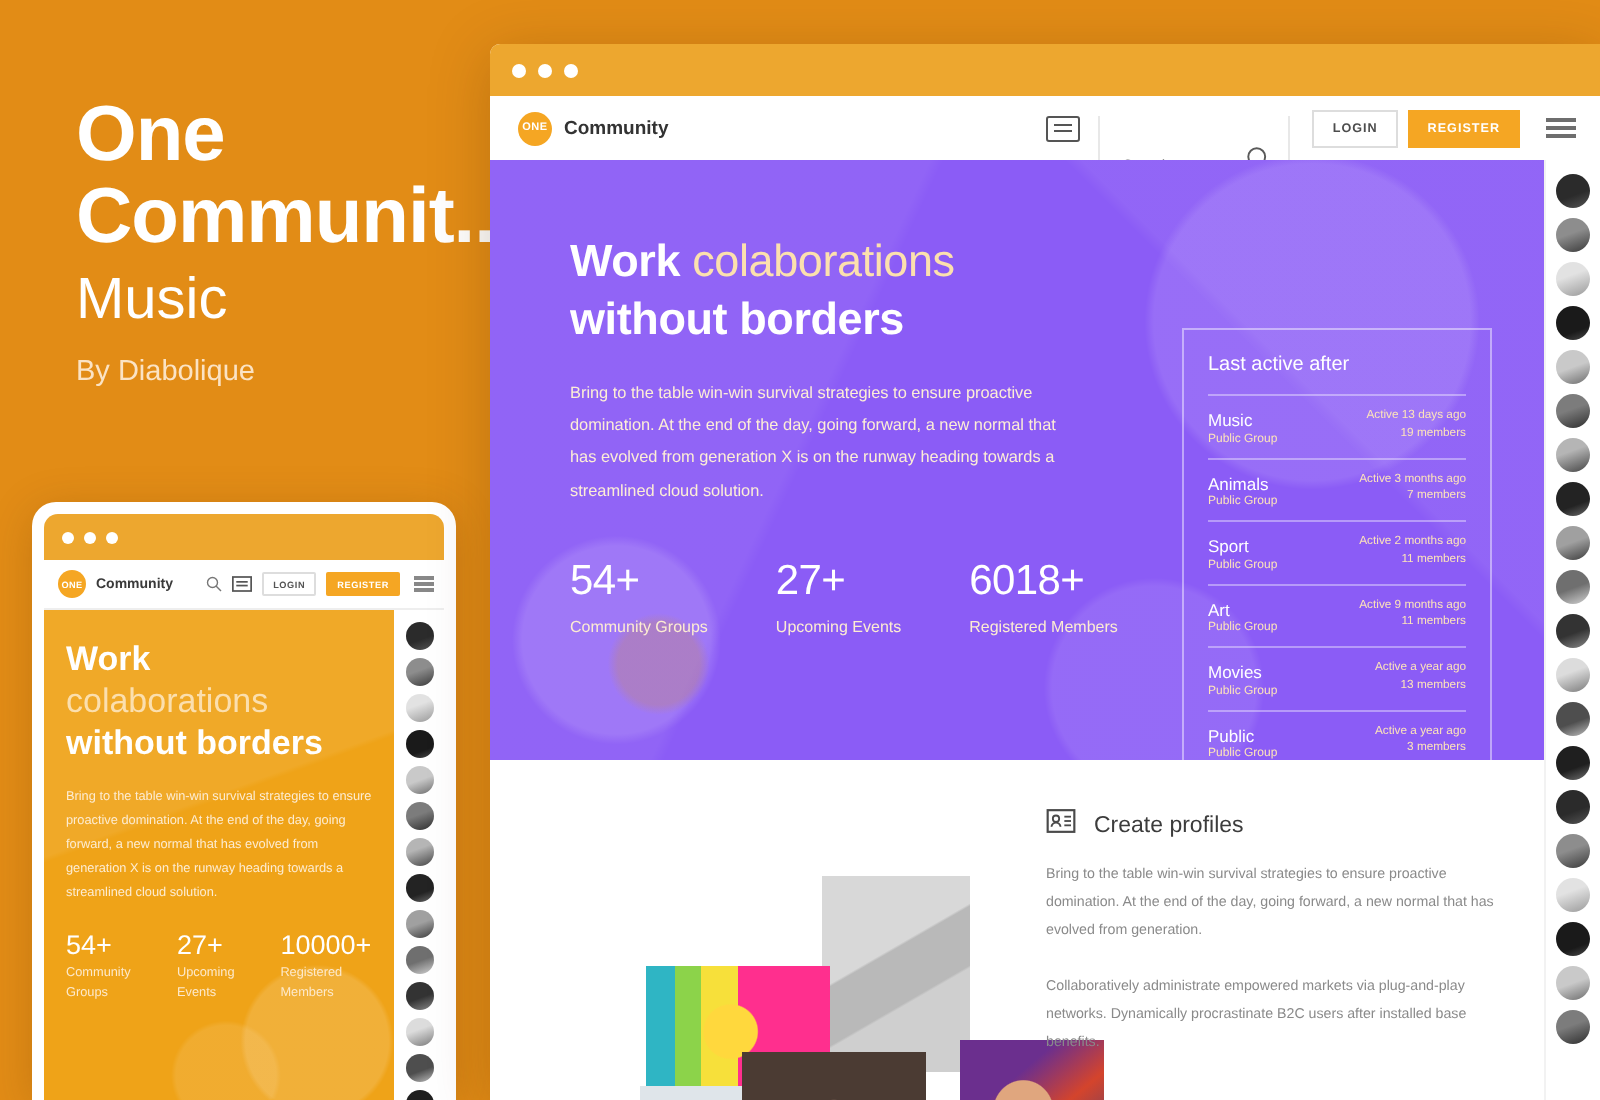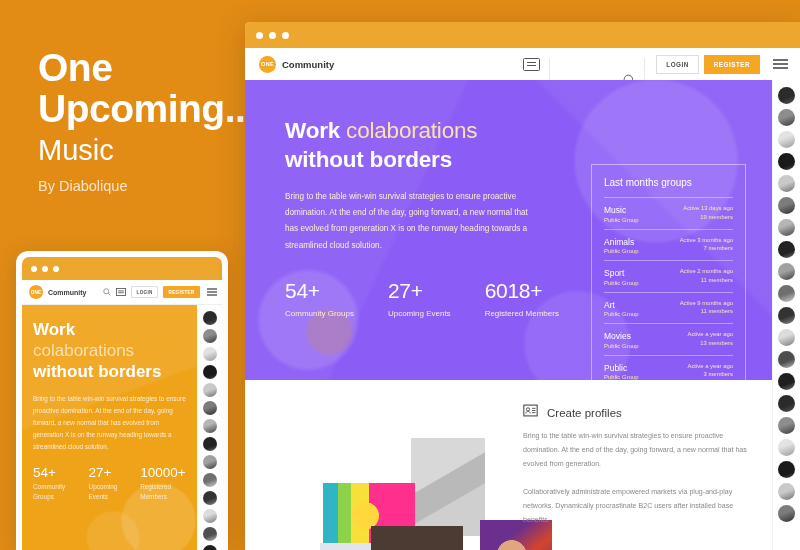--- a/index.html
+++ b/index.html
@@ -217,21 +217,21 @@
     width: 28px; background: #fff; display: flex; flex-direction: column;
     align-items: center; gap: 5px; padding-top: 7px;
     border-left: 1px solid #f2f2f2;
   }
   .b-av { width: 17px; height: 17px; border-radius: 50%; flex: none; }
 </style>
 </head>
 <body>
 
 <div class="promo">
-  <div class="promo-title">One Upcoming..</div>
+  <div class="promo-title">One Communit..</div>
   <div class="promo-sub">Music</div>
   <div class="promo-by">By Diabolique</div>
 </div>
 
 <div class="tablet">
   <div class="tablet-inner">
     <div class="t-titlebar">
       <span class="t-dot"></span>
       <span class="t-dot"></span>
       <span class="t-dot"></span>
@@ -356,21 +356,21 @@
             <div class="hs-n">27+</div>
             <div class="hs-l">Upcoming Events</div>
           </div>
           <div>
             <div class="hs-n">6018+</div>
             <div class="hs-l">Registered Members</div>
           </div>
         </div>
 
         <div class="groups">
-          <h3>Last months groups</h3>
+          <h3>Last active after</h3>
           <div id="groups-list">
               <div class="g-row">
                 <div>
                   <div class="g-name">Music</div>
                   <div class="g-type">Public Group</div>
                 </div>
                 <div class="g-meta">
                   <div class="g-active">Active 13 days ago</div>
                   <div class="g-members">19 members</div>
                 </div>

